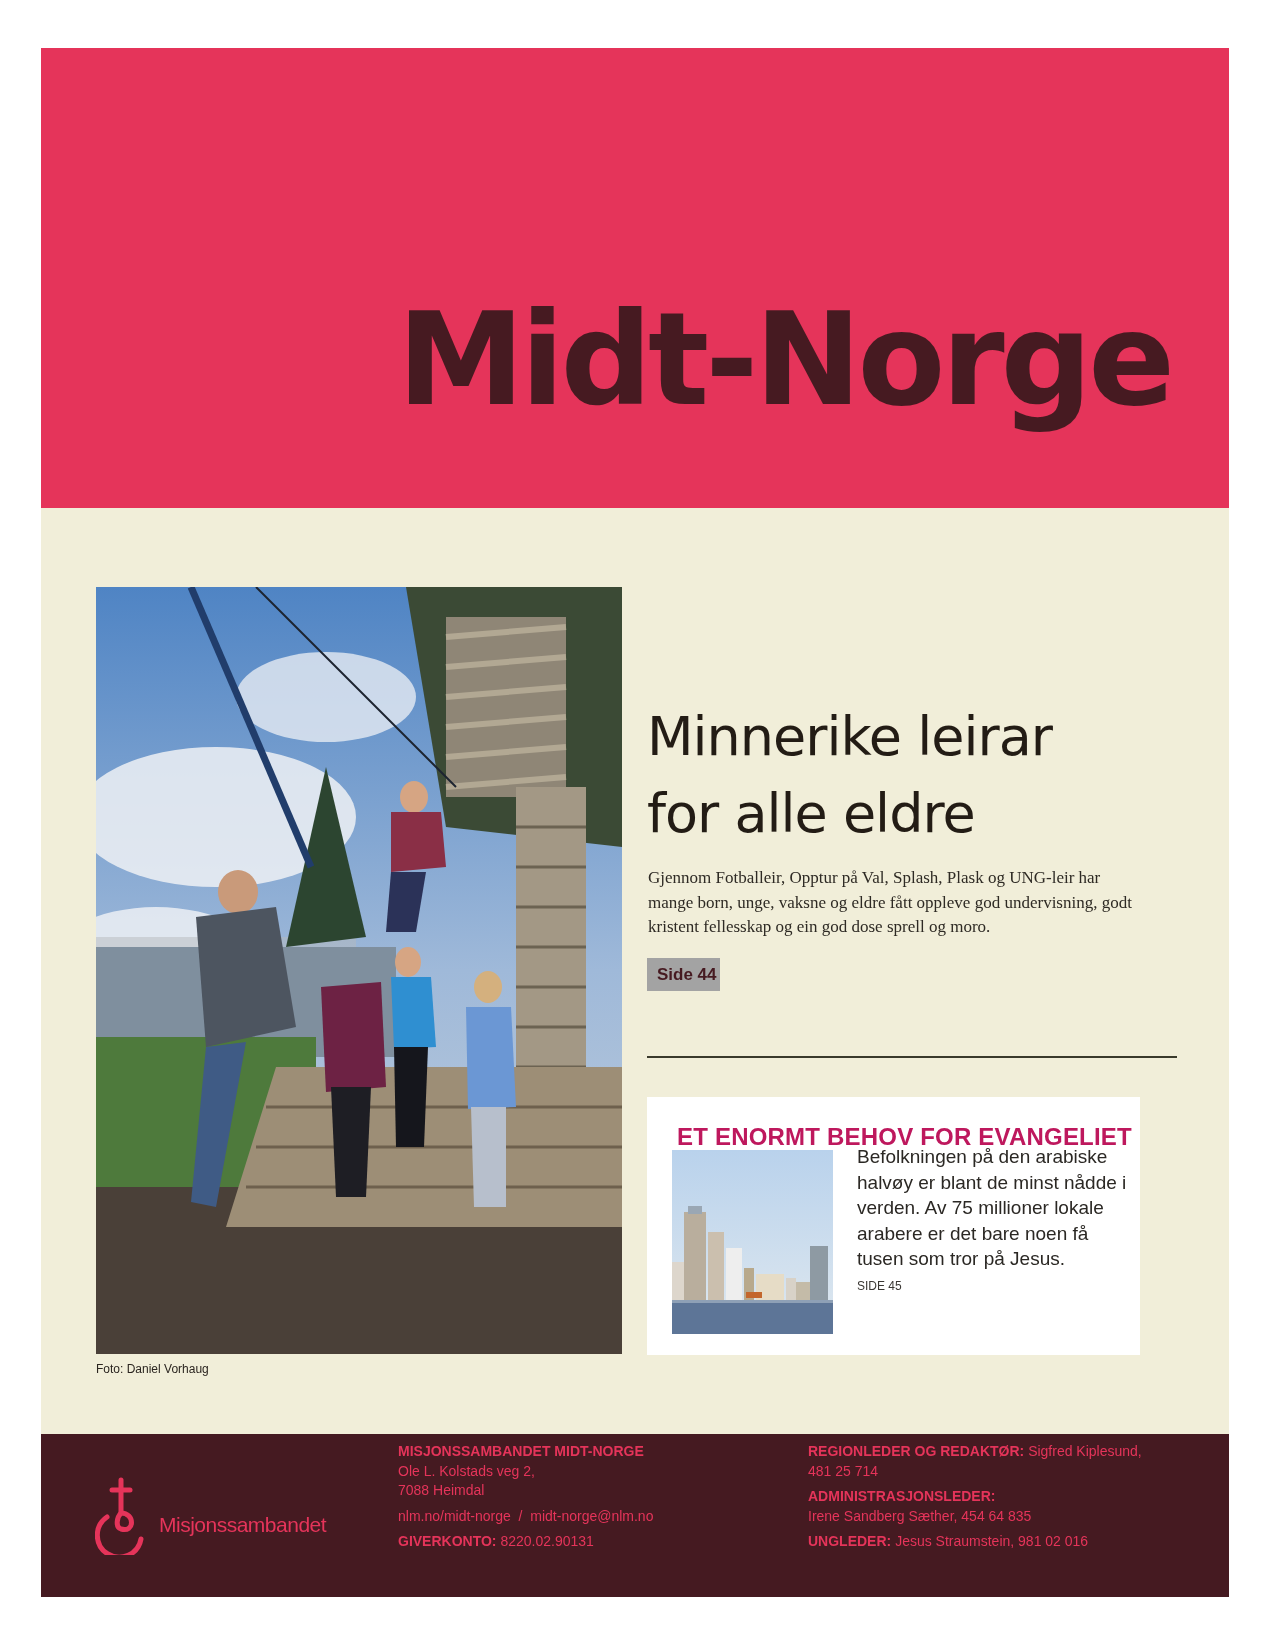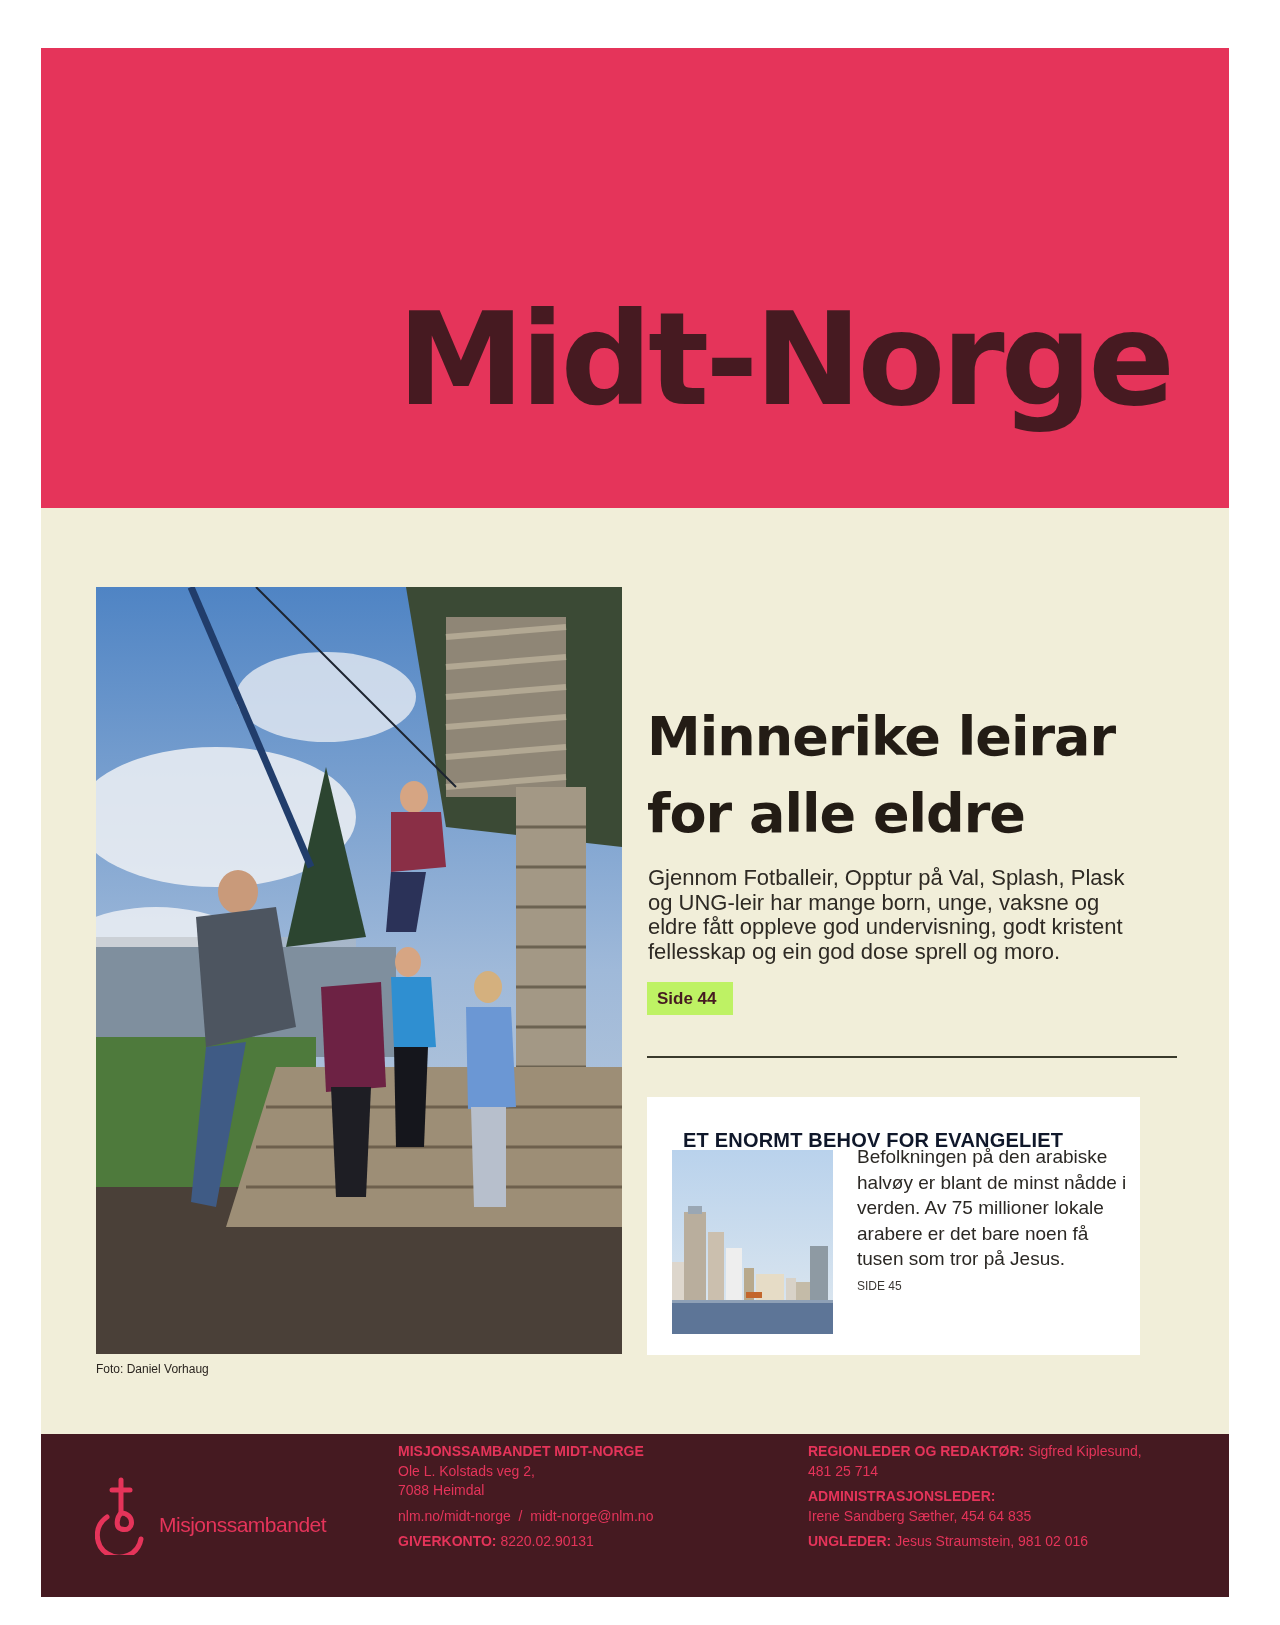--- a/index.html
+++ b/index.html
@@ -5,26 +5,26 @@
   html, body { margin:0; padding:0; background:#ffffff; }
   body { width:1280px; height:1625px; position:relative; overflow:hidden; font-family:"Liberation Sans", sans-serif; }
   .page { position:absolute; left:41px; top:48px; width:1188px; height:1126px; }
   .masthead { position:absolute; left:0; top:0; width:1188px; height:460px; background:#e5345a; }
   .masthead-title { position:absolute; right:58px; top:232px; margin:0; font-family:"DejaVu Sans", sans-serif; font-weight:bold; font-size:128px; line-height:160px; color:#461a21; letter-spacing:-4px; white-space:nowrap; }
   .content { position:absolute; left:0; top:460px; width:1188px; height:926px; background:#f1eed9; }
   .photo { position:absolute; left:55px; top:79px; width:526px; height:767px; overflow:hidden; background:#6a8db3; }
   .photo svg { display:block; width:100%; height:100%; }
   .photo-credit { position:absolute; left:55px; top:854px; font-size:12px; font-weight:normal; color:#2b2520; }
   .article { position:absolute; left:606px; top:190px; width:530px; }
-  .headline { margin:0; font-family:"DejaVu Sans", sans-serif; font-weight:bold; font-size:54px; line-height:77px; color:#231c15; letter-spacing:-1px; }
-  .lead { margin:14px 0 0 1px; font-size:22px; line-height:24.5px; color:#2e2a24; width:490px; }
-  .page-ref-badge { display:inline-block; margin-top:18px; background:#bef264; color:#461a21; font-size:17px; font-weight:bold; padding:6px 16px 5px 10px; line-height:22px; }
+  .headline { margin:0; font-family:"DejaVu Sans", sans-serif; font-weight:normal; font-size:54px; line-height:77px; color:#231c15; letter-spacing:-1px; }
+  .lead { margin:14px 0 0 1px; font-size:17px; line-height:24.5px; color:#2e2a24; width:490px;font-family:Liberation Serif, serif; }
+  .page-ref-badge { display:inline-block; margin-top:18px; background:#a3a3a3; color:#461a21; font-size:17px; font-weight:bold; padding:6px 3px 5px 10px; line-height:22px; }
   .divider { position:absolute; left:606px; top:548px; width:530px; height:2px; background:#3a3a2c; }
   .teaser { position:absolute; left:606px; top:589px; width:493px; height:258px; background:#ffffff; }
-  .teaser-title { position:absolute; left:26px; top:22px; margin:10px; font-size:20px; font-weight:bold; color:#0f172a; letter-spacing:0.2px; white-space:nowrap; }
+  .teaser-title { position:absolute; left:26px; top:22px; margin:4px; font-size:24px; font-weight:bold; color:#be185d; letter-spacing:0.2px; white-space:nowrap; }
   .teaser-img { position:absolute; left:25px; top:53px; width:161px; height:184px; overflow:hidden; }
   .teaser-img svg { display:block; width:100%; height:100%; }
   .teaser-body { position:absolute; left:210px; top:47px; width:280px; font-size:19px; line-height:25.5px; color:#2b2824; }
   .teaser-ref { font-size:12px; color:#3a3733; margin-top:2px; }
   .footer { position:absolute; left:0; top:1386px; width:1188px; height:163px; background:#451a21; }
   .logo { position:absolute; left:54px; top:43px; display:flex; align-items:center; }
   .logo svg { width:52px; height:78px; }
   .logo-text { margin-left:12px; margin-top:18px; font-size:21px; font-weight:normal; color:#e5345a; letter-spacing:-0.5px; }
   .footer-col { position:absolute; top:8px; font-size:14px; line-height:19.5px; color:#e5345a; }
   .footer-col .b { font-weight:bold; }

